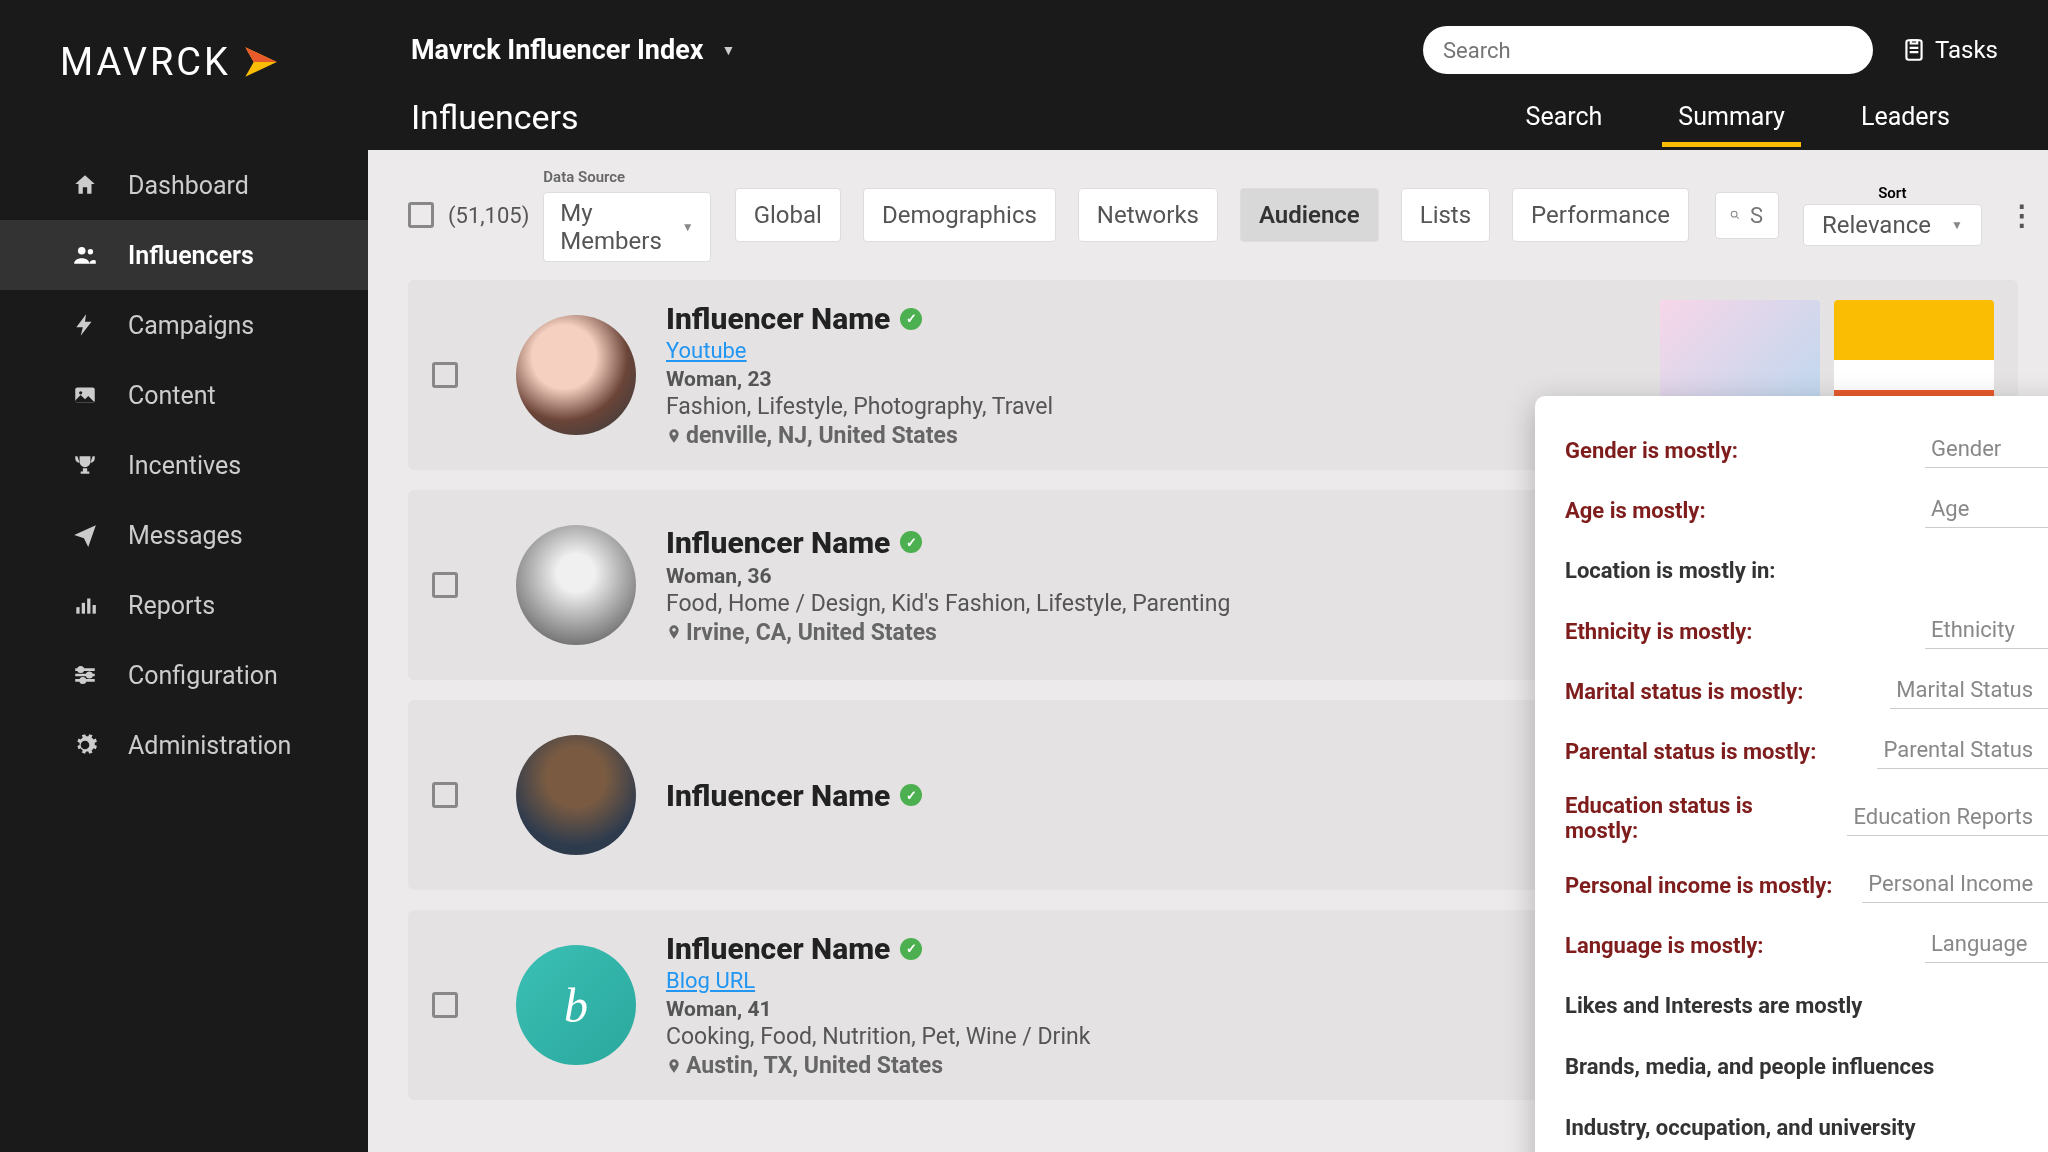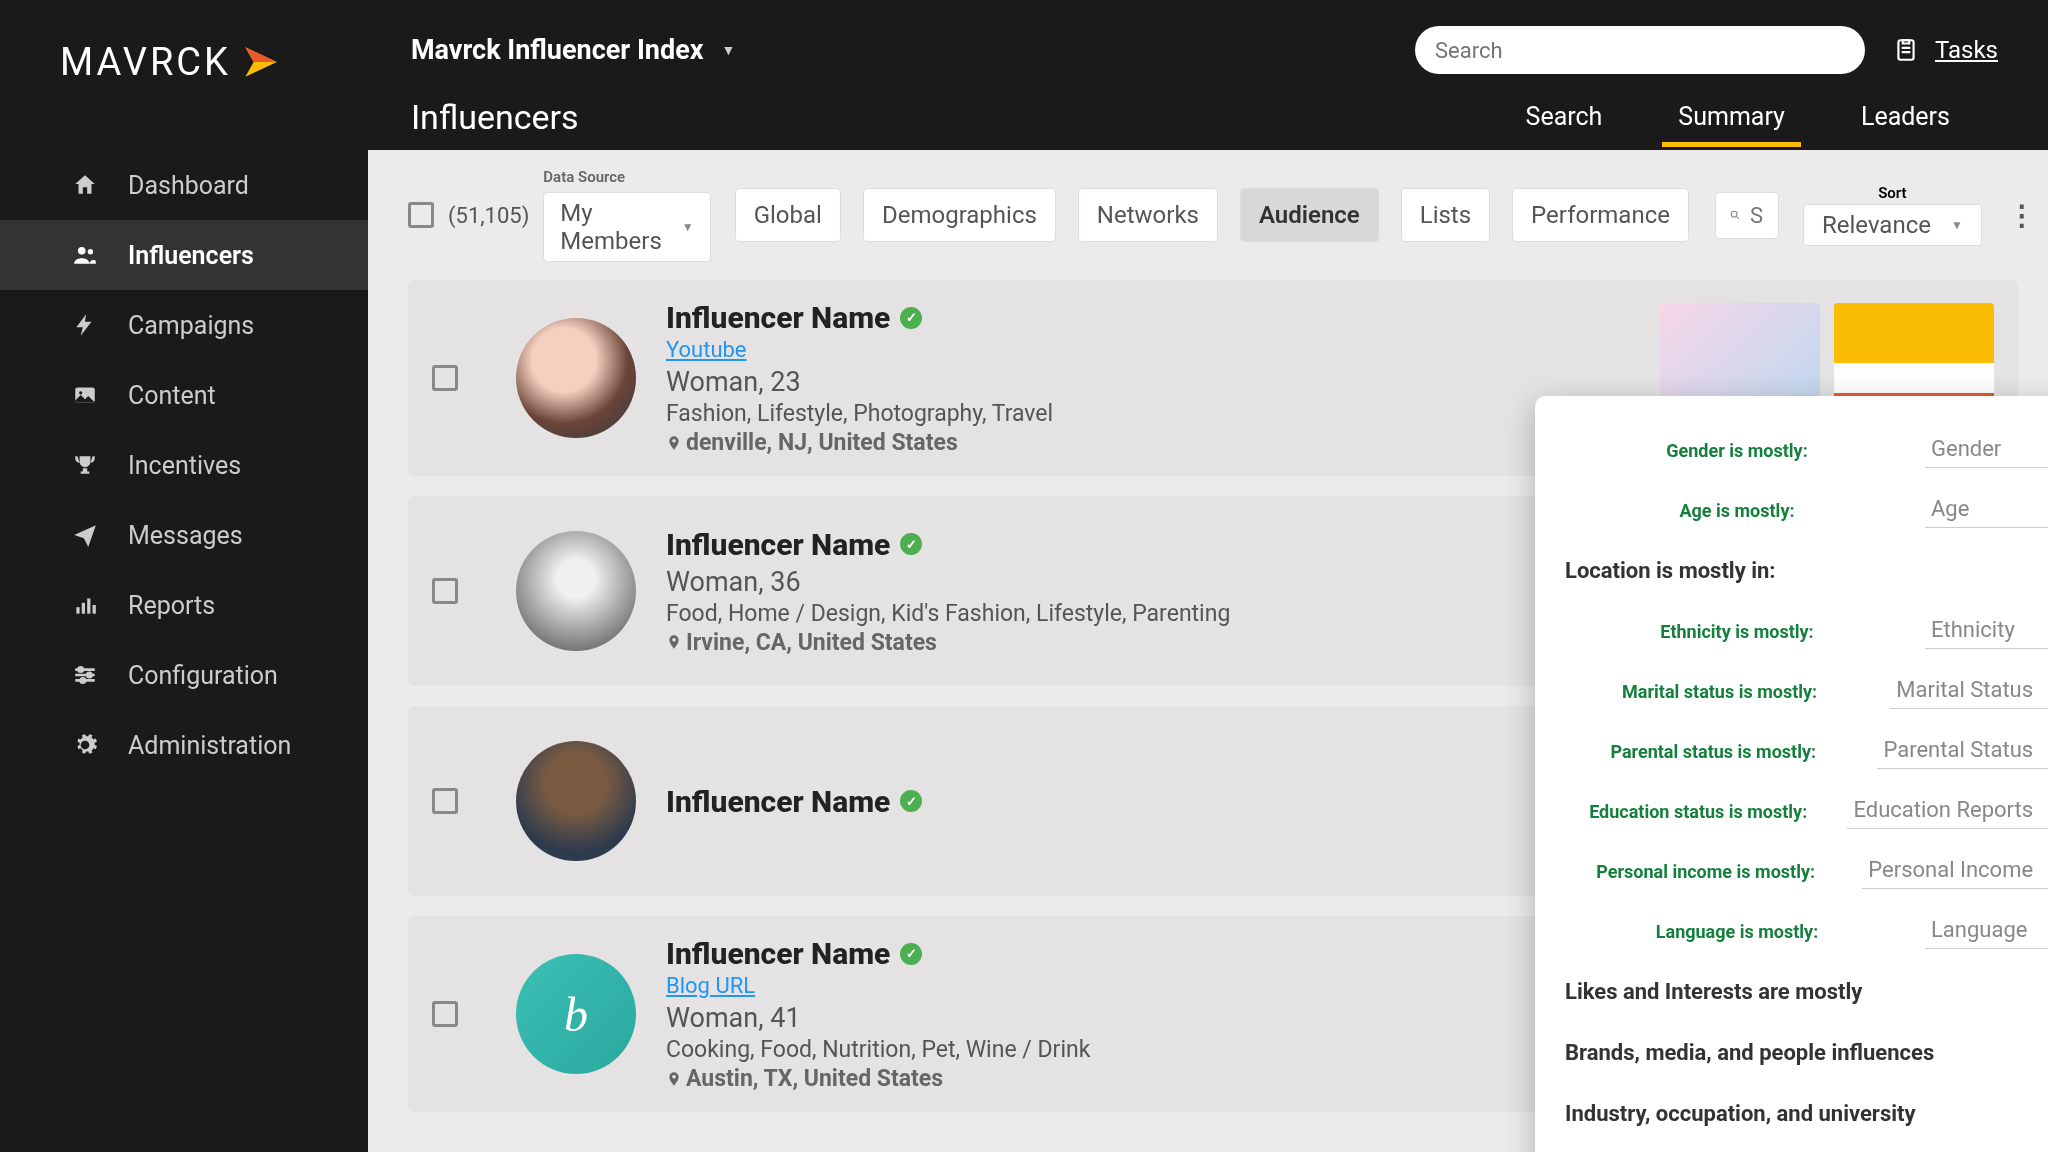--- a/index.html
+++ b/index.html
@@ -11,21 +11,21 @@
 .logo { display: flex; align-items: center; gap: 8px; margin-top: 20px; }
 .logo-text { color: #fff; font-size: 38px; font-weight: 400; letter-spacing: 3px; }
 .logo-arrow { width: 42px; height: 42px; }
 .header-right { margin-left: 130px; flex: 1; display: flex; flex-direction: column; }
 .header-row1 { display: flex; align-items: center; height: 60px; }
 .title-dropdown { color: #fff; font-size: 27px; font-weight: 700; display: flex; align-items: center; gap: 18px; }
 .title-dropdown .caret { font-size: 14px; color: #ccc; }
 .header-row1-right { margin-left: auto; display: flex; align-items: center; gap: 28px; }
 .search-global { background: #fff; border-radius: 26px; width: 450px; height: 48px; display: flex; align-items: center; padding: 0 20px; }
 .search-global input { border: none; outline: none; font-size: 22px; color: #888; flex: 1; background: transparent; }
-.tasks-link { color: #fff; font-size: 24px; display: flex; align-items: center; gap: 16px; margin-right: 20px; text-decoration: underline; }
+.tasks-link { color: #fff; font-size: 24px; display: flex; align-items: center; gap: 8px; margin-right: 20px; }
 
 .header-row2 { display: flex; align-items: center; margin-top: 8px; }
 .page-title { color: #fff; font-size: 34px; font-weight: 400; }
 .tabs { margin-left: auto; display: flex; gap: 60px; margin-right: 60px; }
 .tab { color: #fff; font-size: 25px; padding: 14px 8px; position: relative; cursor: pointer; }
 .tab.active::after { content: ''; position: absolute; bottom: -2px; left: -8px; right: -8px; height: 5px; background: #fbbc04; }
 
 
 .sidebar { position: absolute; top: 150px; left: 0; width: 368px; bottom: 0; background: #1a1a1a; padding-top: 0; }
 .nav-item { display: flex; align-items: center; gap: 28px; padding: 20px 30px 20px 70px; color: #ccc; font-size: 25px; cursor: pointer; }
@@ -56,39 +56,39 @@
 .card { background: #e4e2e2; border-radius: 6px; padding: 20px 24px; margin-bottom: 20px; display: flex; align-items: center; gap: 30px; min-height: 180px; }
 .avatar { width: 120px; height: 120px; border-radius: 50%; background: #999; flex-shrink: 0; margin-left: 28px; background-size: cover; background-position: center; }
 .avatar.a1 { background: radial-gradient(circle at 40% 35%, #f5d0c0 30%, #6b4438 60%, #2b3a3f 100%); }
 .avatar.a2 { background: radial-gradient(circle at 50% 40%, #f0f0f0 20%, #999 60%, #444 100%); }
 .avatar.a3 { background: radial-gradient(circle at 50% 35%, #7a5b42 30%, #2e3b4d 70%); }
 .avatar.a4 { background: linear-gradient(135deg, #3bbfb4 0%, #2aa89e 100%); display:flex; align-items:center; justify-content:center; color:#fff; font-size:48px; font-style:italic; font-family: Georgia, serif; }
 .card-info { flex: 1; }
 .card-title { font-size: 30px; font-weight: 800; color: #222; display: flex; align-items: center; gap: 10px; }
 .verified { width: 22px; height: 22px; background: #4caf50; border-radius: 50%; display: inline-flex; align-items: center; justify-content: center; color: #fff; font-size: 13px; font-weight: bold; }
 .card-link { color: #2196f3; font-size: 22px; text-decoration: underline; margin-top: 2px; display: inline-block; }
-.card-meta { font-size: 27px; color: #555; margin-top: 4px; }
+.card-meta { font-size: 21px; color: #555; margin-top: 4px; font-weight: bold; }
 .card-tags { font-size: 23px; color: #555; margin-top: 2px; }
 .card-loc { font-size: 23px; color: #666; font-weight: 700; margin-top: 2px; display: flex; align-items: center; gap: 4px; }
 .thumbs { display: flex; gap: 14px; margin-left: auto; }
 .thumb { width: 160px; height: 150px; border-radius: 4px; background: #ccc; }
 .thumb.t1 { background: linear-gradient(135deg,#f7d6e8,#b5d8f0); }
 .thumb.t2 { background: linear-gradient(180deg,#fbbc04 40%,#fff 40%,#fff 60%,#e85a2c 60%); }
 .thumb.t3 { background: linear-gradient(135deg,#c9a870,#847055); }
 .thumb.t4 { background: linear-gradient(#f5e6c8,#d9c49a); }
 .thumb.t5 { background: linear-gradient(90deg,#00b588 0 40%, #fff 40% 100%); }
 .thumb.t6 { background: linear-gradient(#6a3c8f,#3d2259); }
 .thumb.t7 { background: linear-gradient(#f3e7c8,#e0c98c); }
 .thumb.t8 { background: linear-gradient(135deg,#fff,#d6ead6); }
 
 
 .panel { position: absolute; top: 246px; left: 1167px; width: 560px; background: #fff; border-radius: 10px; box-shadow: 0 8px 30px rgba(0,0,0,0.25); z-index: 100; display: flex; flex-direction: column; }
 .panel-scroll { overflow-y: auto; max-height: 830px; padding: 24px 30px 16px; }
 .panel-row { display: flex; align-items: center; justify-content: space-between; padding: 12px 0; gap: 16px; }
-.panel-label { font-size: 18px; color: #15803d; font-weight: 700; flex: 1; text-align: center; }
+.panel-label { font-size: 22px; color: #7f1d1d; font-weight: 700; flex: 1; }
 .panel-select { display: flex; align-items: center; gap: 14px; font-size: 22px; color: #888; border-bottom: 1.5px solid #ccc; padding: 4px 6px 6px; cursor: pointer; min-width: 140px; justify-content: space-between; }
 .panel-exp { display: flex; align-items: center; justify-content: space-between; padding: 18px 0; cursor: pointer; }
 .panel-exp-label { font-size: 22px; color: #333; font-weight: 700; }
 
 .caret-small { font-size: 12px; color: #888; }
 svg { display: block; }
 </style>
 </head>
 <body>
 

